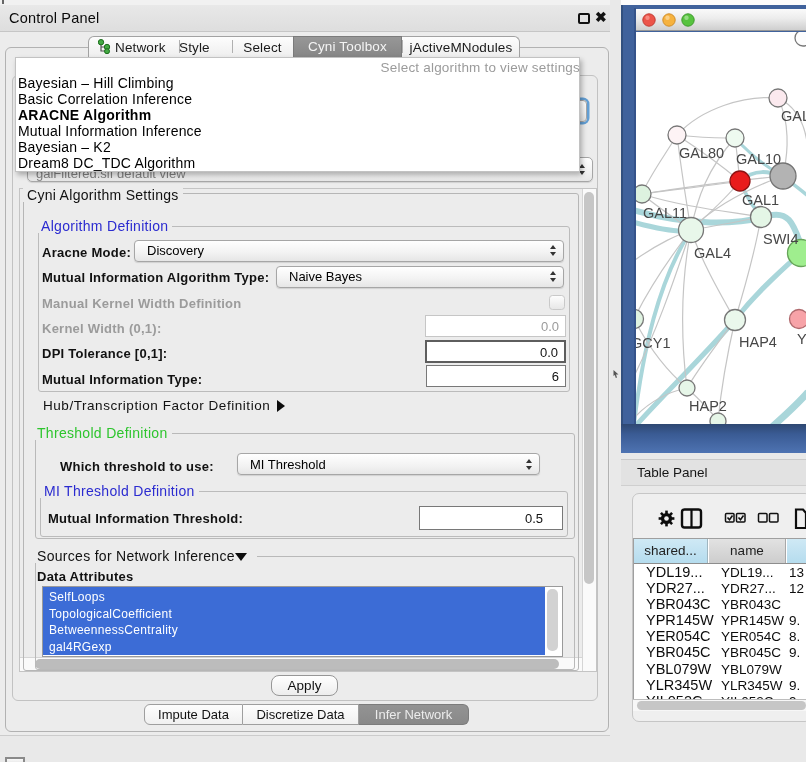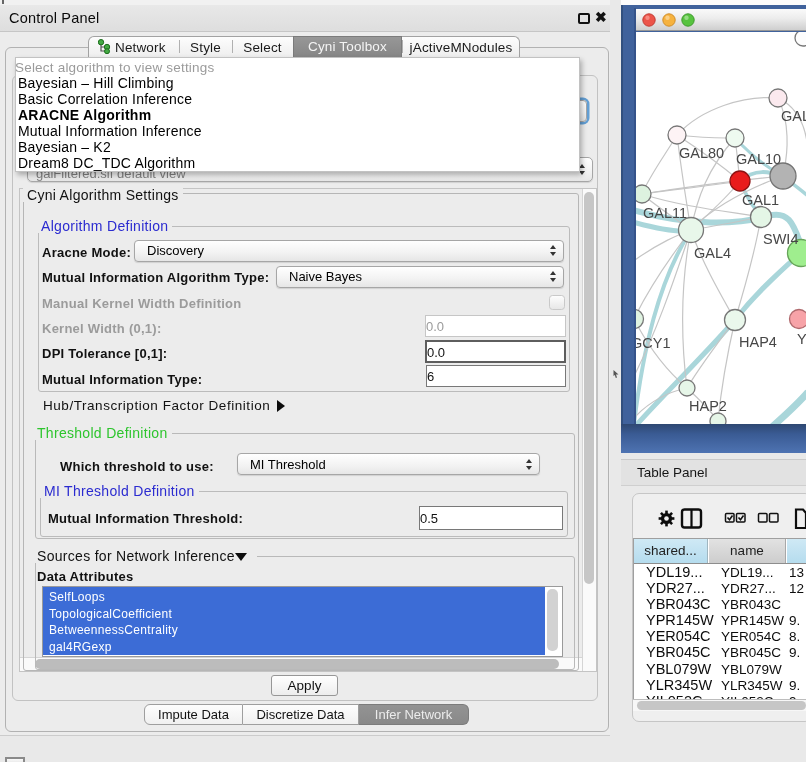--- a/index.html
+++ b/index.html
@@ -5,21 +5,21 @@
 html,body{width:806px;height:762px;overflow:hidden}
 body{font-family:"Liberation Sans",sans-serif;background:#e9e9e9;position:relative;font-size:13px;color:#111}
 .ab{position:absolute}
 .b{font-weight:bold;letter-spacing:.25px}
 .tbl{position:absolute;background:#ececec;padding:0 4px;font-size:14px;line-height:14px;letter-spacing:.3px;white-space:nowrap}
 .combo{position:absolute;background:linear-gradient(#ffffff,#f2f2f2 60%,#e6e6e6);border:1px solid #a6a6a6;border-radius:4px;box-shadow:0 1px 1px rgba(0,0,0,.12)}
 .combo .ct{position:absolute;left:12px;top:2px;font-size:13px;color:#000;white-space:nowrap}
 .arr{position:absolute;right:6px;width:7px}
 .arr .up{width:0;height:0;border-left:3.5px solid transparent;border-right:3.5px solid transparent;border-bottom:4.5px solid #333;margin-bottom:2.5px}
 .arr .dn{width:0;height:0;border-left:3.5px solid transparent;border-right:3.5px solid transparent;border-top:4.5px solid #333}
-.fld{position:absolute;background:#fff;text-align:left;font-size:13px}
+.fld{position:absolute;background:#fff;text-align:right;font-size:13px}
 </style></head><body>
 
 <div class="ab" style="left:0;top:0;width:610px;height:5px;background:#f1f1f1"></div>
 <div class="ab" style="left:2px;top:0;width:2px;height:4px;background:#666"></div>
 <div class="ab" style="left:0;top:5px;width:610px;height:27px;background:linear-gradient(#e8e8e8,#dedede);border-bottom:1px solid #c6c6c6"></div>
 <div class="ab" style="left:9px;top:10px;font-size:14.5px;letter-spacing:.2px;color:#0a0a0a">Control Panel</div>
 <div class="ab" style="left:578px;top:13px;width:12px;height:11px;border:2px solid #111;border-radius:2px"></div>
 <div class="ab" style="left:595px;top:9px;font-size:14px;font-weight:bold;color:#111">✖</div>
 <div class="ab" style="left:0;top:32px;width:610px;height:704px;background:#ececec"></div>
 
@@ -30,21 +30,21 @@
 <div class="ab" style="left:232px;top:40px;width:1px;height:13px;background:#b0b0b0"></div>
 <div class="ab" style="left:402px;top:40px;width:1px;height:13px;background:#b0b0b0"></div>
 <div class="ab" style="left:293px;top:36px;width:109px;height:21px;background:linear-gradient(#979797,#868686);border:1px solid #7b7b7b;border-bottom:none;text-align:center;font-size:13.5px;letter-spacing:.15px;line-height:20px;color:#f4f4f4">Cyni Toolbox</div>
 <svg class="ab" style="left:98px;top:39px" width="13" height="15" viewBox="0 0 13 15">
   <path d="M3 4 L3 12 L8 12 M3 8 L8 8" stroke="#555" stroke-width="1.2" fill="none"></path>
   <circle cx="3" cy="3.2" r="2.7" fill="#44a944" stroke="#1c6e1c"></circle>
   <circle cx="9" cy="8" r="2.7" fill="#44a944" stroke="#1c6e1c"></circle>
   <circle cx="9" cy="12.2" r="2.5" fill="#44a944" stroke="#1c6e1c"></circle>
 </svg>
 <div class="ab" style="left:115px;top:40px;font-size:13.5px;letter-spacing:.15px;color:#1a1a1a">Network</div>
-<div class="ab" style="left:179px;top:40px;width:53px;text-align:center;font-size:13.5px;letter-spacing:.15px;color:#1a1a1a">Style</div>
+<div class="ab" style="left:179px;top:40px;width:53px;text-align:left;font-size:13.5px;letter-spacing:.15px;color:#1a1a1a">Style</div>
 <div class="ab" style="left:232px;top:40px;width:61px;text-align:center;font-size:13.5px;letter-spacing:.15px;color:#1a1a1a">Select</div>
 <div class="ab" style="left:402px;top:40px;width:118px;text-align:center;font-size:13.5px;letter-spacing:.15px;color:#1a1a1a">jActiveMNodules</div>
 
 <div class="ab" style="left:12px;top:75px;width:586px;height:626px;border:1px solid #c2c2c2;border-radius:6px"></div>
 
 <div class="combo" style="left:27px;top:100px;width:560px;height:22px;box-shadow:0 0 0 2.5px #639fd4">
     <div class="arr" style="top:4px">
       <div class="up"></div>
       <div class="dn"></div>
     </div>
@@ -125,31 +125,31 @@
 <div class="ab" style="left:35px;top:556px;width:540px;height:114px;border:1px solid #b9b9b9;border-radius:3px"></div>
 <div class="tbl" style="left:33px;top:549px;padding-right:22px">Sources for Network Inference</div>
 <div class="ab" style="left:235px;top:553px;width:0;height:0;border-left:6.5px solid transparent;border-right:6.5px solid transparent;border-top:8px solid #0c0c0c"></div>
 
 <div class="ab b" style="left:37px;top:569px">Data Attributes</div>
 <div class="ab" style="left:42px;top:586px;width:521px;height:71px;border:1px solid #9a9a9a;background:#fff"></div>
 <div class="ab" style="left:43px;top:587px;width:502px;height:68px;background:#3c6cd6"></div>
 <div class="ab" style="left:49px;top:589px;width:490px;font-size:12px;letter-spacing:.3px;line-height:16.5px;color:#fff">SelfLoops<br>TopologicalCoefficient<br>BetweennessCentrality<br>gal4RGexp</div>
 <div class="ab" style="left:547px;top:589px;width:11px;height:62px;background:#d2d2d2;border-radius:5px"></div>
 
-<div class="ab" style="left:271px;top:675px;width:67px;height:21px;background:linear-gradient(#ffffff,#ededed);border:1px solid #979797;border-radius:3px;text-align:center;line-height:19px;font-size:13.5px">Apply</div>
+<div class="ab" style="left:271px;top:675px;width:67px;height:21px;background:linear-gradient(#ffffff,#ededed);border:1px solid #979797;border-radius:8px;text-align:center;line-height:19px;font-size:13.5px">Apply</div>
 
 <div class="ab" style="left:144px;top:704px;width:99px;height:21px;background:linear-gradient(#fdfdfd,#f0f0f0);border:1px solid #9e9e9e;border-radius:6px 0 0 6px;text-align:center;line-height:19px;font-size:13px">Impute Data</div>
 <div class="ab" style="left:243px;top:704px;width:116px;height:21px;background:linear-gradient(#fdfdfd,#f0f0f0);border:1px solid #9e9e9e;border-left:none;text-align:center;line-height:19px;font-size:13px">Discretize Data</div>
 <div class="ab" style="left:359px;top:704px;width:110px;height:21px;background:linear-gradient(#939393,#898989);border:1px solid #7c7c7c;border-left:none;border-radius:0 6px 6px 0;text-align:center;line-height:19px;font-size:13px;color:#ececec">Infer Network</div>
 
 <div class="ab" style="left:0;top:735px;width:610px;height:1px;background:#cccccc"></div>
 <div class="ab" style="left:5px;top:757px;width:20px;height:10px;border:2px solid #8a8a8a;background:linear-gradient(#fafafa,#ddd)"></div>
 
 <div class="ab" style="left:15px;top:57px;width:565px;height:115px;background:#fff;border:1px solid #c2c2c2;box-shadow:2px 3px 5px rgba(0,0,0,.28)"></div>
-<div class="ab" style="left:15px;top:60px;width:565px;text-align:left;color:#9b9b9b;font-size:13.5px;letter-spacing:.2px">Select algorithm to view settings</div>
+<div class="ab" style="left:15px;top:60px;width:565px;text-align:right;color:#9b9b9b;font-size:13.5px;letter-spacing:.2px">Select algorithm to view settings</div>
 <div class="ab" style="left:18px;top:75px;font-size:14px;letter-spacing:.2px;line-height:16px;color:#000">Bayesian – Hill Climbing<br>Basic Correlation Inference<br><span class="b">ARACNE Algorithm</span><br>Mutual Information Inference<br>Bayesian – K2<br>Dream8 DC_TDC Algorithm</div>
 
 <div class="ab" style="left:621px;top:0;width:185px;height:5px;background:#fcfcfc"></div>
 <div class="ab" style="left:621px;top:5px;width:185px;height:448px;background:#40629c"></div>
 <div class="ab" style="left:621px;top:5px;width:2px;height:448px;background:#32507f"></div>
 <div class="ab" style="left:634px;top:8px;width:2px;height:416px;background:#35538a"></div>
 <div class="ab" style="left:621px;top:424px;width:185px;height:29px;background:linear-gradient(#2e4872,#3a5b94 35%,#4e73b2)"></div>
 
 <div class="ab" style="left:636px;top:9px;width:170px;height:22px;background:linear-gradient(#fafafa,#ececec 45%,#cfcfcf);border-bottom:1px solid #979797"></div>
 <svg class="ab" style="left:636px;top:9px" width="170" height="22" viewBox="0 0 170 22">

